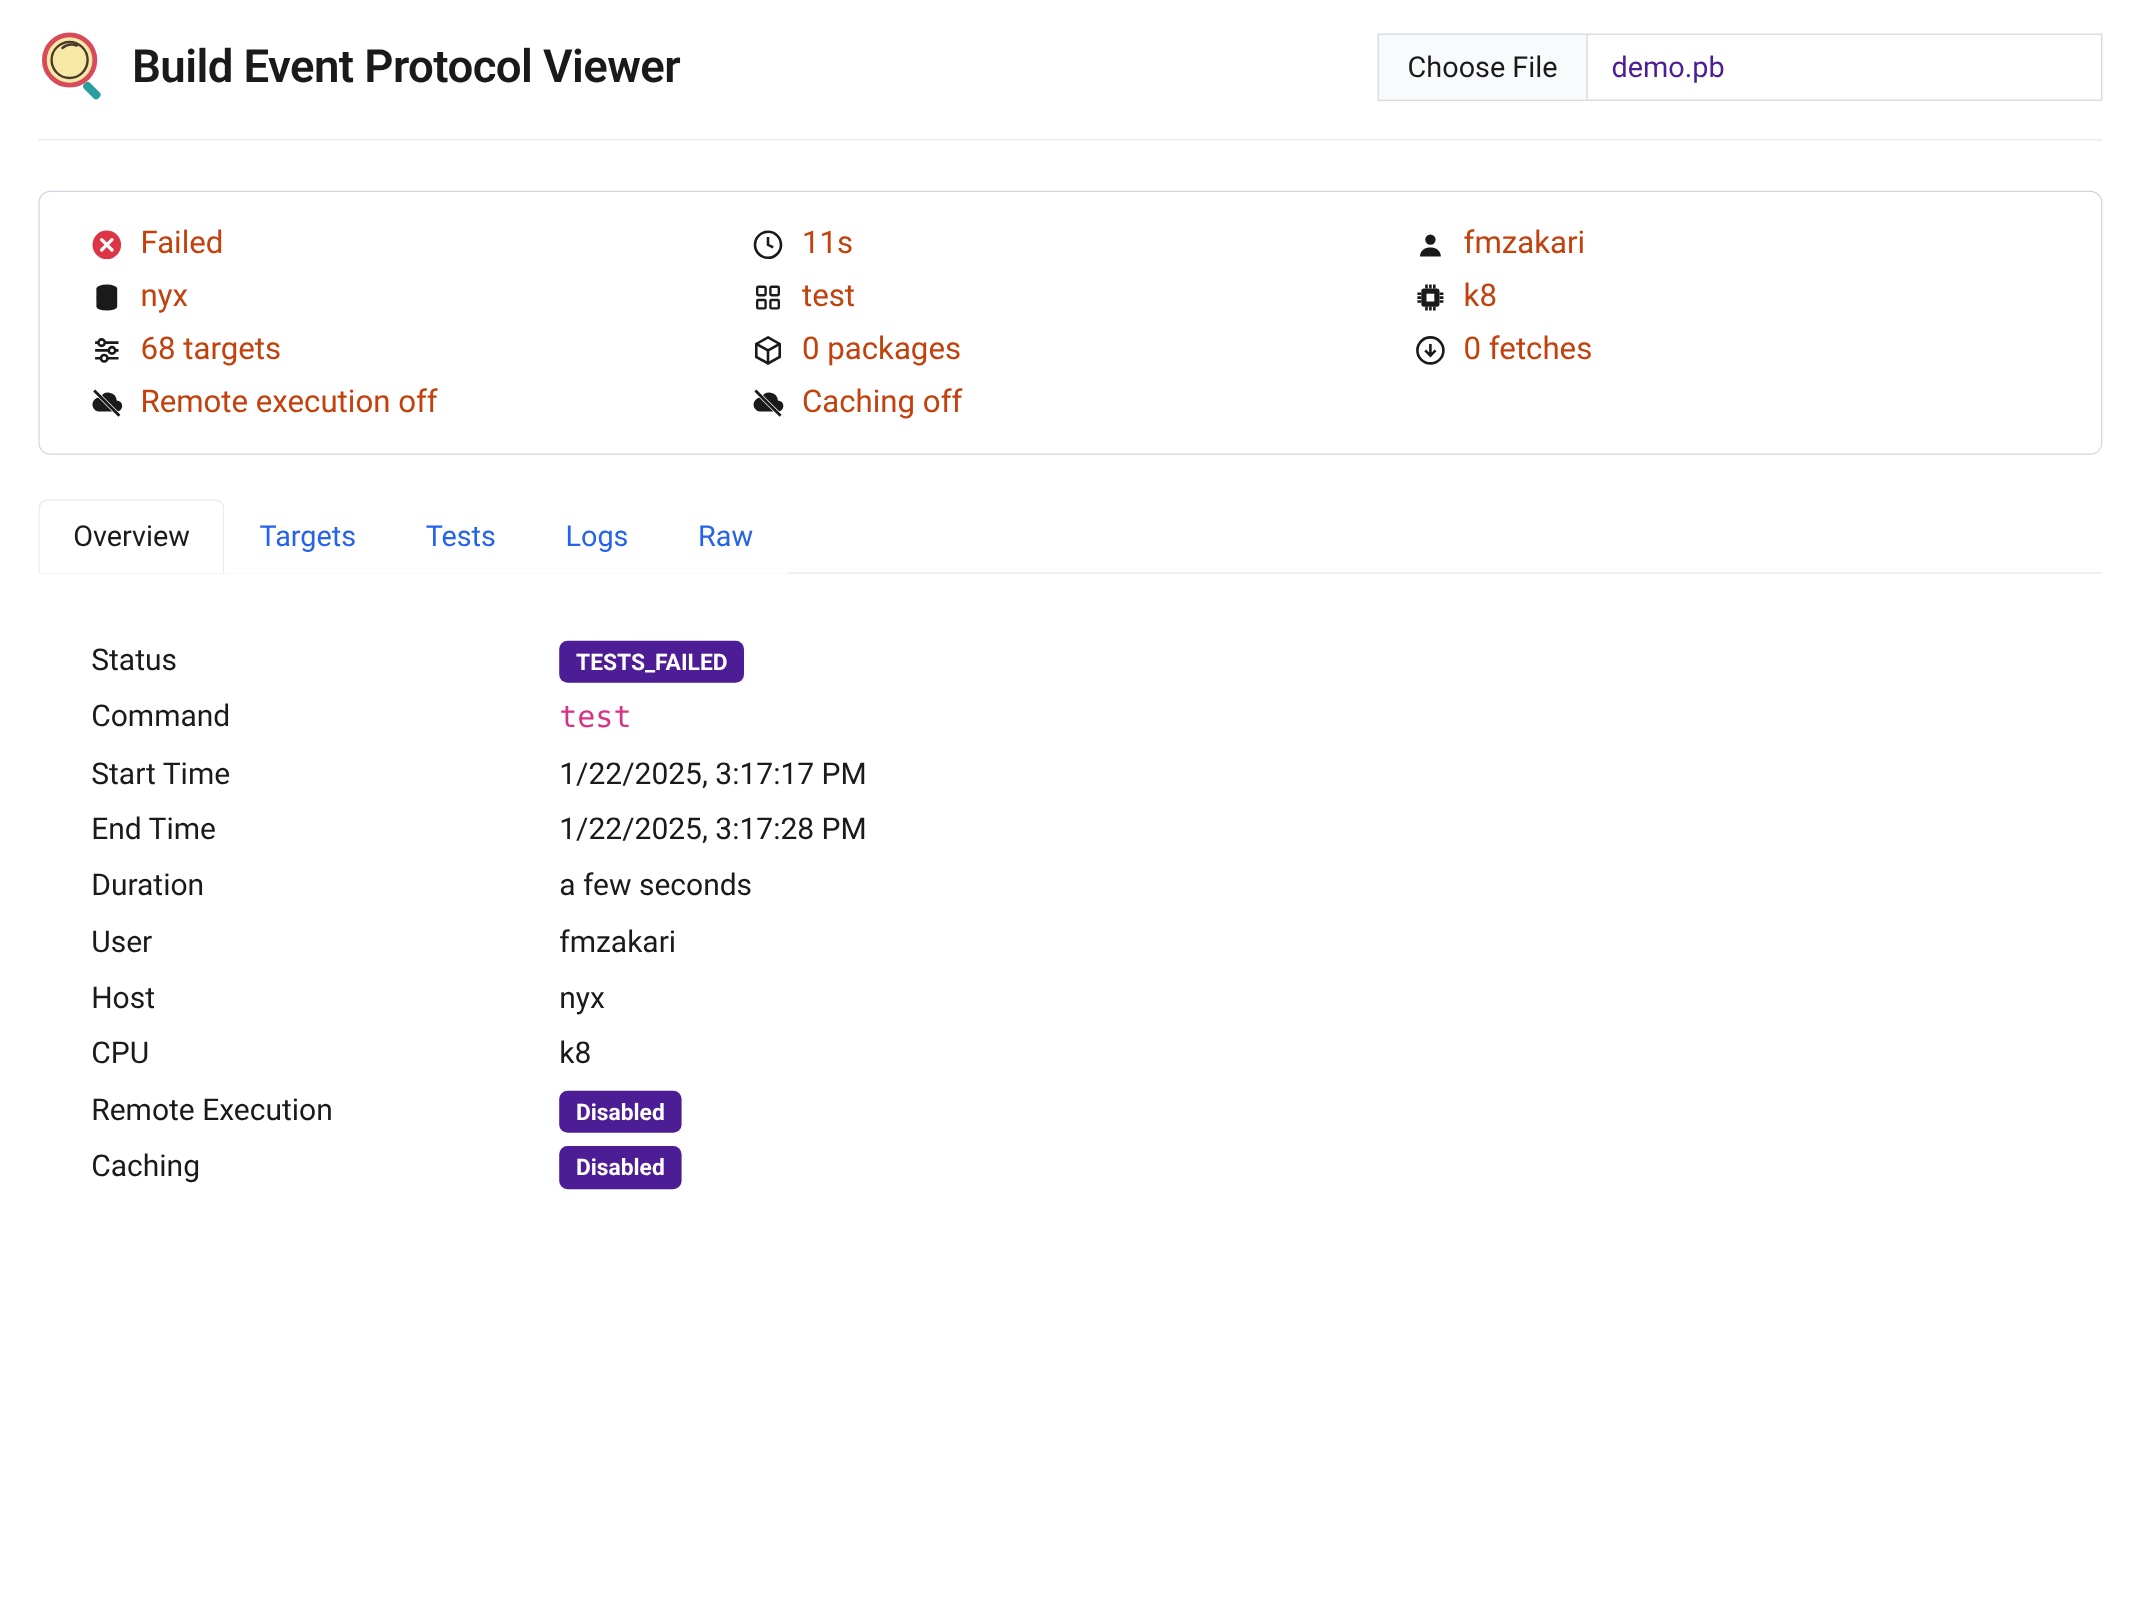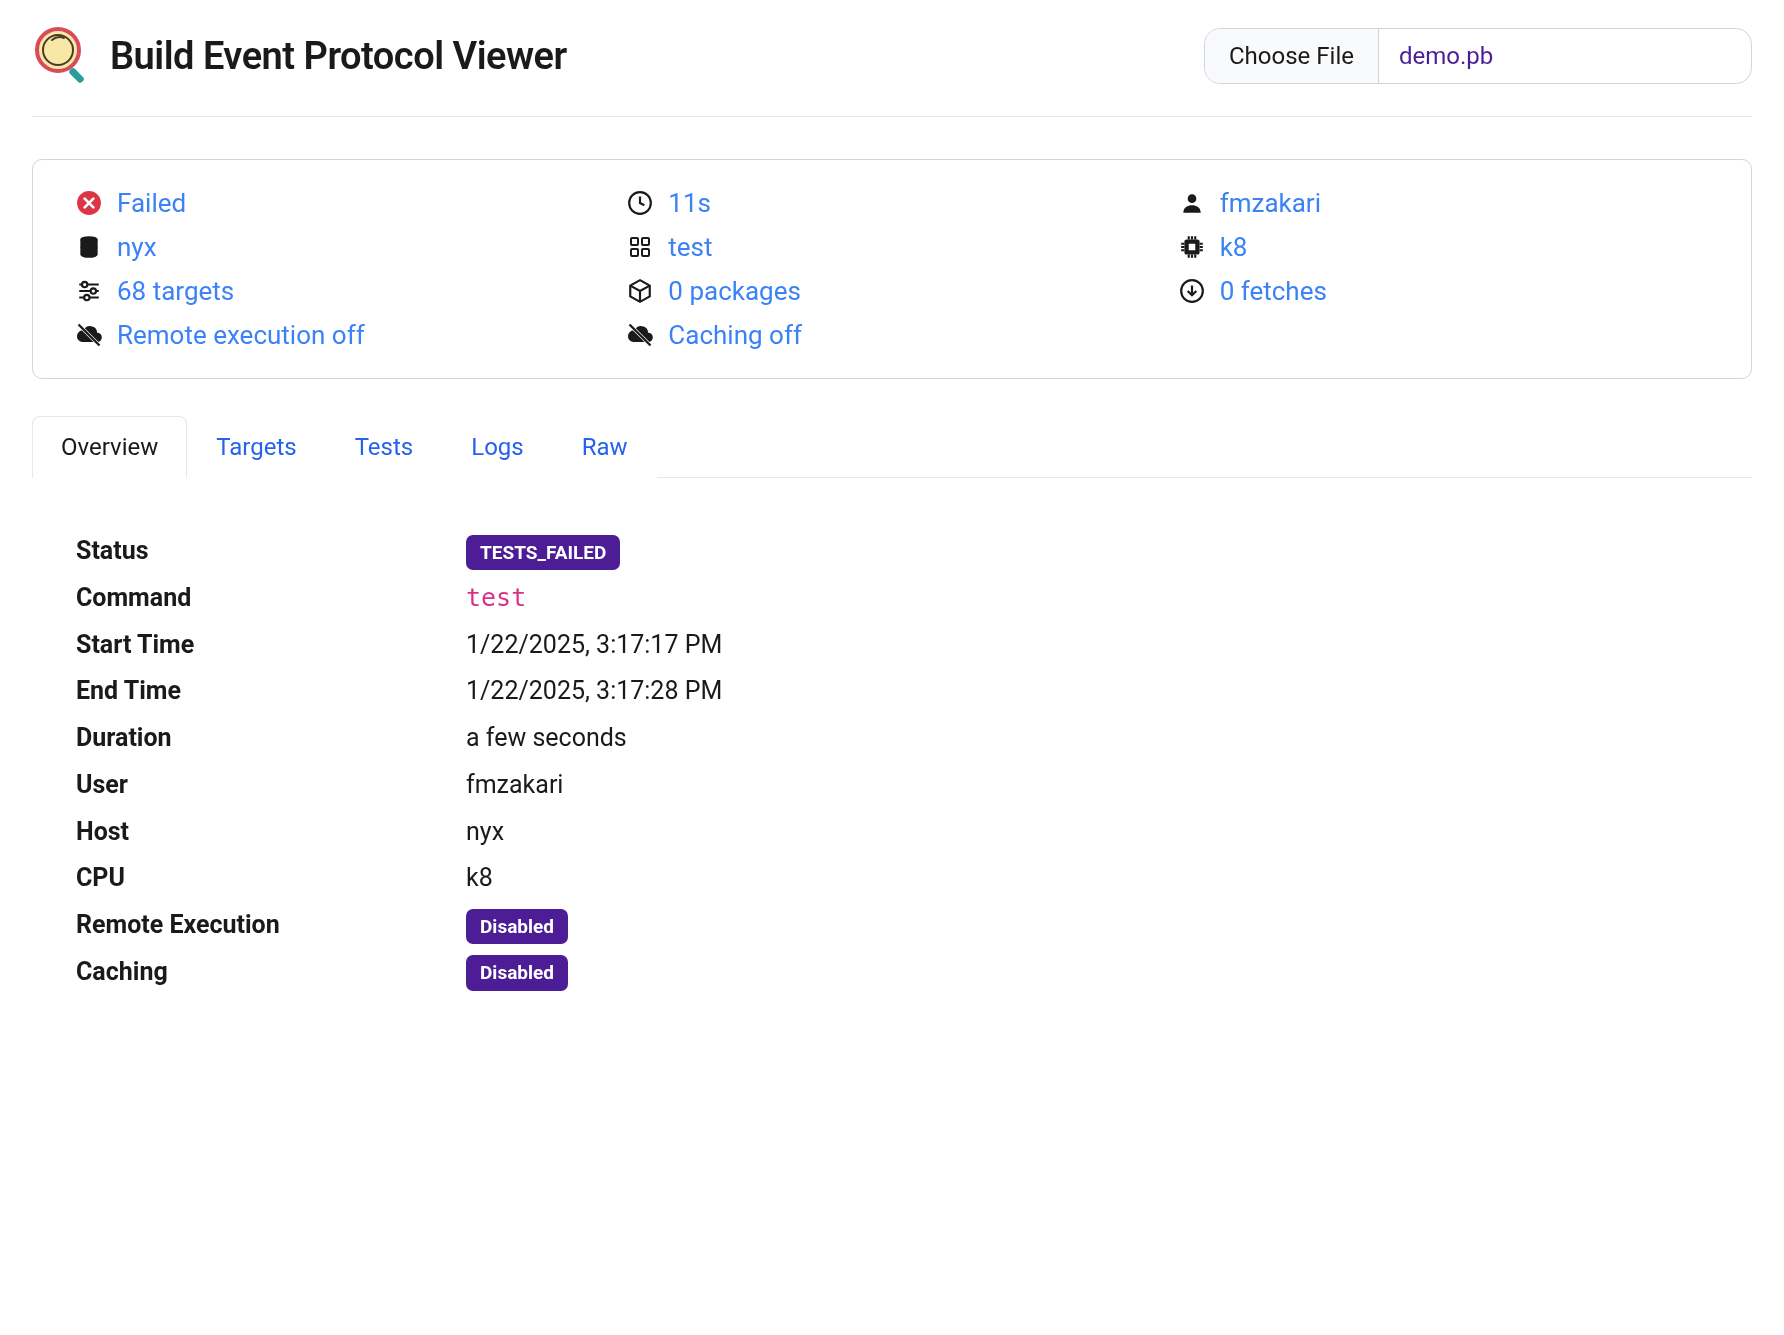--- a/index.html
+++ b/index.html
@@ -21,24 +21,24 @@
     gap: 18px;
   }
   .brand-title {
     font-size: 38px;
     font-weight: 600;
     letter-spacing: -0.5px;
   }
   .file-picker {
     display: flex;
     border: 1px solid #d0d5dd;
-    border-radius: 16px;
+    border-radius: 0;
     overflow: hidden;
     height: 56px;
-    width: 548px;
+    width: 604px;
   }
   .file-picker-btn {
     background: #f9fafb;
     border: none;
     border-right: 1px solid #d0d5dd;
     padding: 0 24px;
     font-size: 24px;
     color: #1a1a1a;
     cursor: pointer;
     font-family: inherit;
@@ -62,24 +62,24 @@
     padding: 28px 42px;
   }
   .summary-grid {
     display: grid;
     grid-template-columns: 1fr 1fr 1fr;
     row-gap: 14px;
     column-gap: 20px;
   }
   .summary-item {
     display: flex;
-    align-items: center;
+    align-items: flex-end;
     gap: 14px;
     font-size: 26px;
-    color: #3b82f6;
+    color: #c2410c;
   }
   .summary-item svg { flex-shrink: 0; }
   .icon-wrap {
     width: 28px;
     height: 28px;
     display: flex;
     align-items: center;
     justify-content: center;
   }
   .tabs {
@@ -110,21 +110,21 @@
     padding: 54px 44px 0 44px;
   }
   .kv-row {
     display: flex;
     margin-bottom: 8px;
     font-size: 25px;
     line-height: 1.55;
   }
   .kv-key {
     width: 390px;
-    font-weight: 700;
+    font-weight: 400;
   }
   .kv-val { flex: 1; }
   .badge {
     display: inline-block;
     padding: 3px 14px;
     border-radius: 7px;
     font-size: 19px;
     font-weight: 700;
     color: #fff;
     vertical-align: middle;

